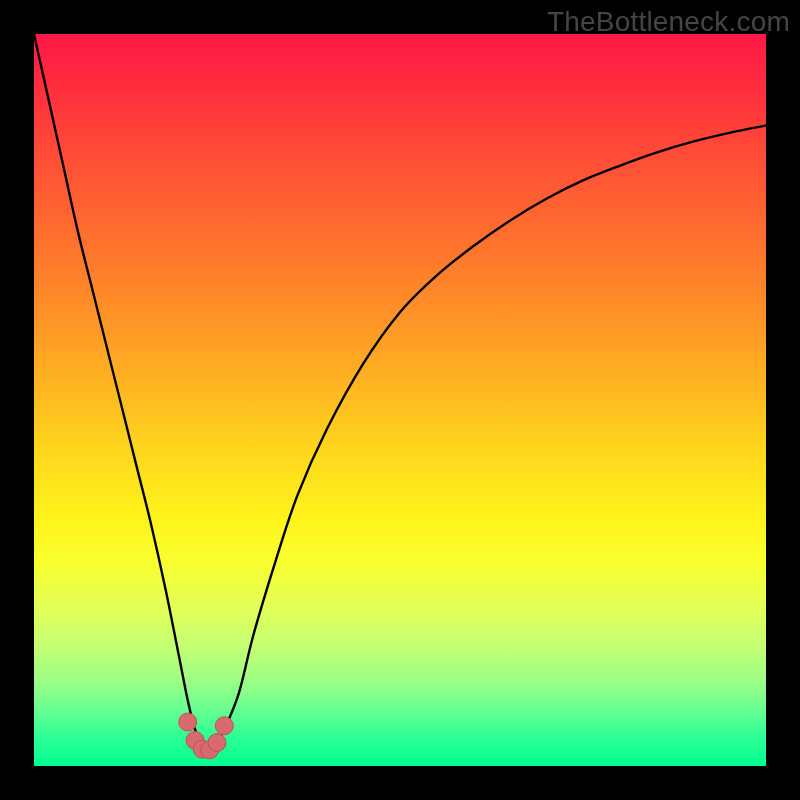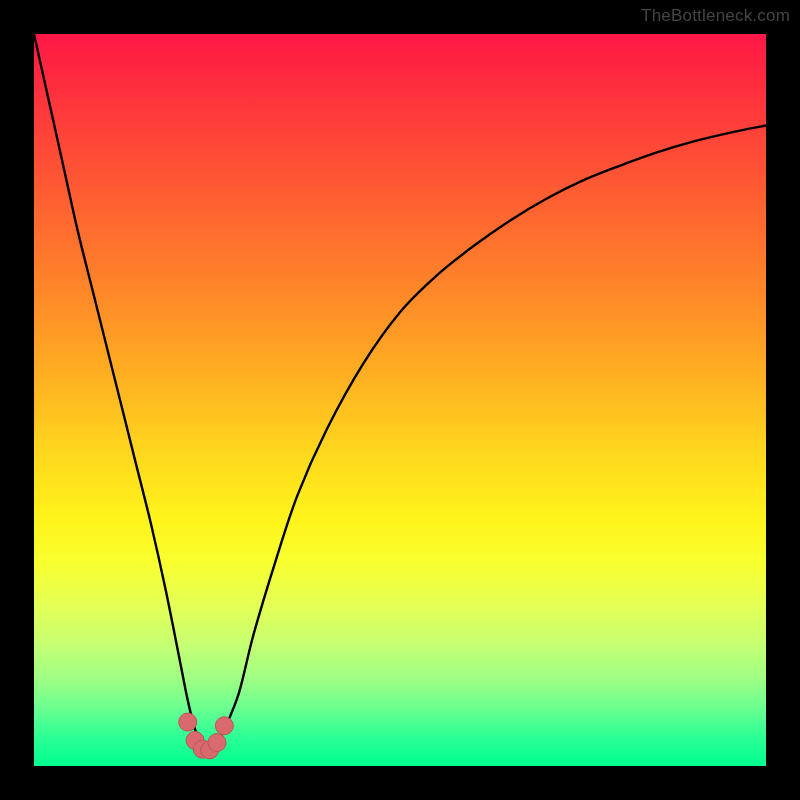--- a/index.html
+++ b/index.html
@@ -43,21 +43,21 @@
       #6cff90 92%,
       #2dff95 96%,
       #00ff90 100%
     );
   }
   .watermark {
     position: absolute;
     top: 6px;
     right: 10px;
     color: #454545;
-    font-size: 17px;
+    font-size: 28px;
     font-weight: 500;
     letter-spacing: 0.2px;
     user-select: none;
   }
   svg.curve {
     position: absolute;
     left: 0;
     top: 0;
     width: 732px;
     height: 732px;

